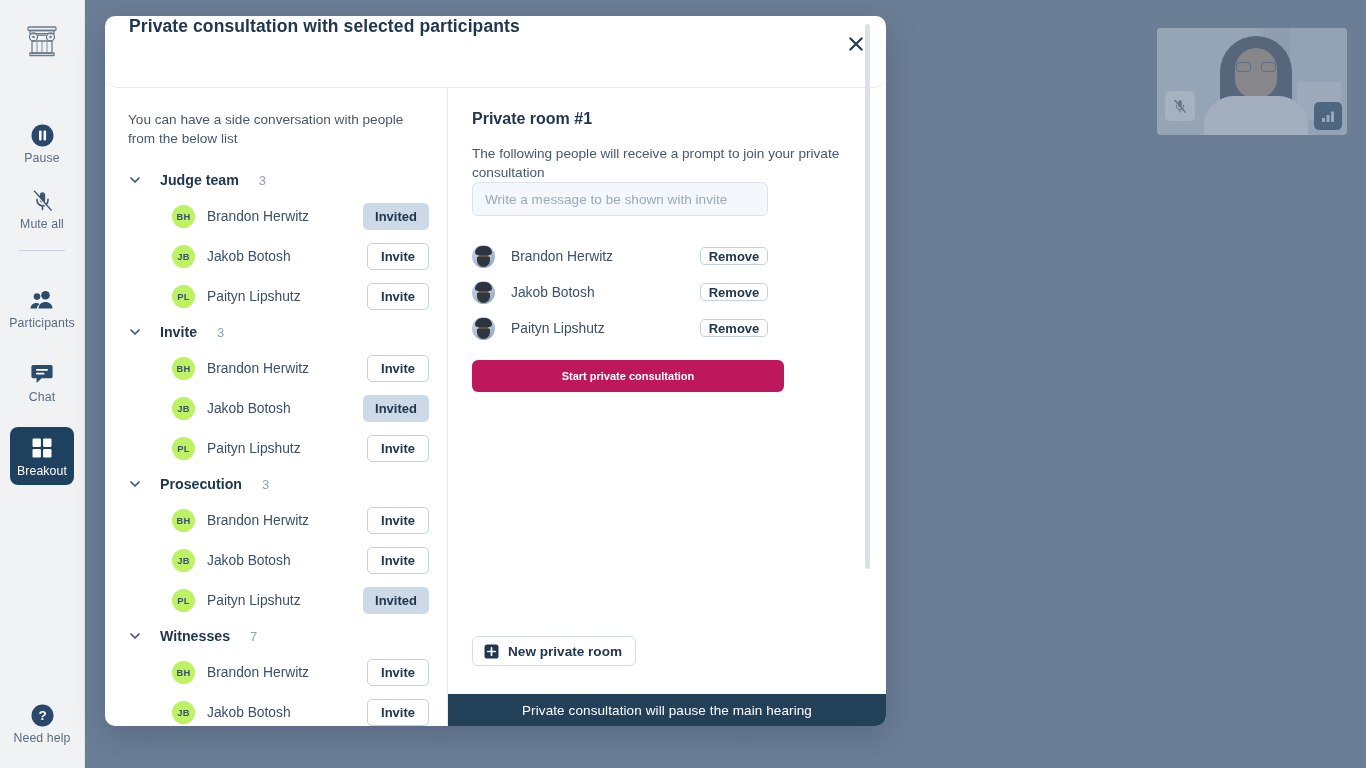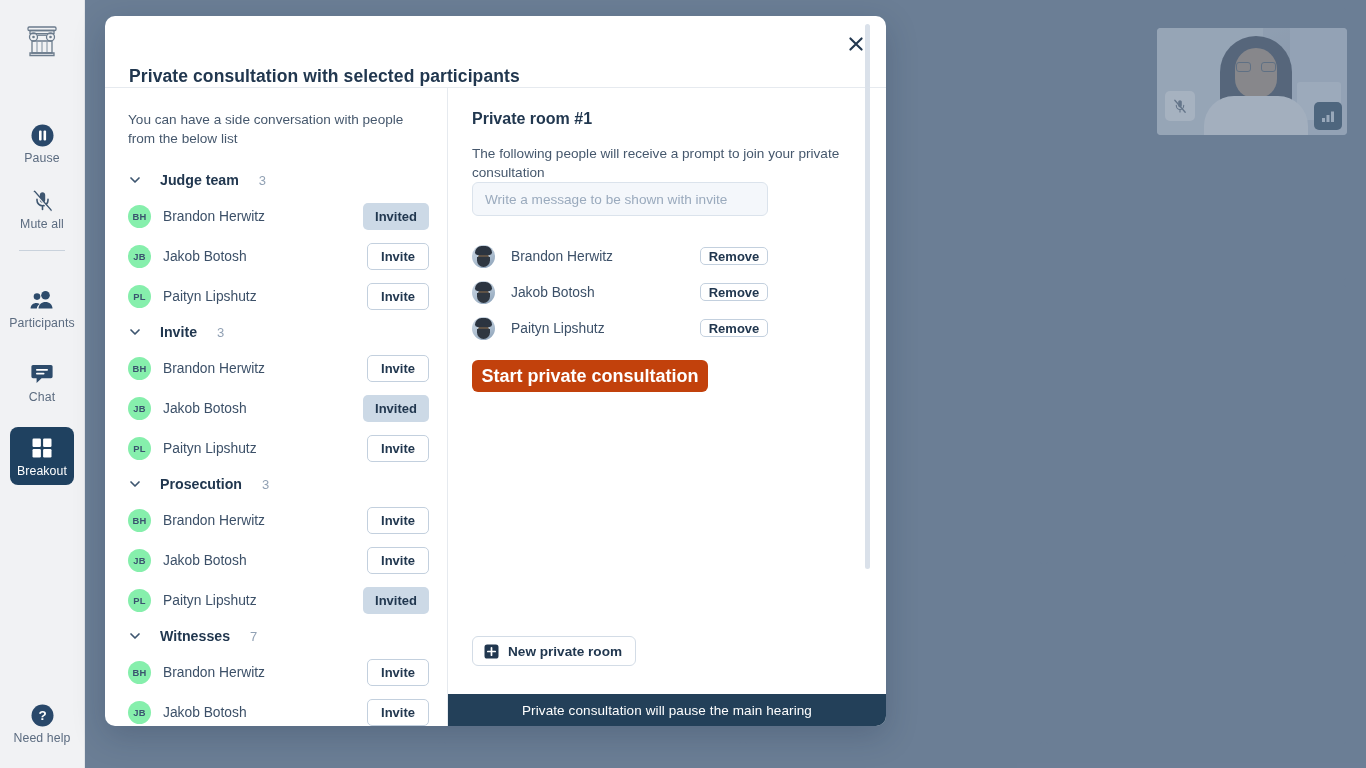--- a/index.html
+++ b/index.html
@@ -84,21 +84,21 @@
   #modal {
     position: absolute; left: 105px; top: 16px; width: 781px; height: 710px;
     background: #ffffff; border-radius: 10px;
     box-shadow: 0 10px 32px rgba(18,38,63,.22);
     z-index: 50; overflow: hidden;
     display: flex; flex-direction: column;
   }
   #modal-head {
     height: 72px; flex: 0 0 72px; position: relative;
     border-bottom: 1px solid #e6eaef;
-    display: flex; align-items: flex-end;
+    display: flex; align-items: flex-start; border-radius: 13px;
   }
   #modal-title {
     margin-left: 24px; font-size: 17.5px; font-weight: bold; color: #21374f; letter-spacing: .1px;
   }
   #modal-close {
     position: absolute; right: 13px; top: 11px; width: 34px; height: 34px;
     display:flex; align-items:center; justify-content:center; cursor:pointer;
   }
   #modal-body { flex: 1 1 auto; display: flex; min-height: 0; }
 
@@ -126,22 +126,22 @@
     padding: 6px 0 6px 0; height: 32px; cursor: pointer;
   }
   .group-head .chev { width: 14px; height: 14px; display:flex; align-items:center; justify-content:center; color:#3e5670; }
   .group-head .g-name { font-size: 14.2px; font-weight: bold; color: #21374f; }
   .group-head .g-count { font-size: 13px; color: #91a1b4; margin-left: 2px; }
   .person-row {
     display: flex; align-items: center; height: 40px; margin-bottom: 0;
   }
   .person-row .ini {
     width: 23px; height: 23px; border-radius: 50%; flex: 0 0 23px;
-    background: #86efac; color: #3a536f; font-size: 9.4px; font-weight: bold;
-    display:flex; align-items:center; justify-content:center; letter-spacing:.2px;
+    background: #bef264; color: #3a536f; font-size: 9.4px; font-weight: bold;
+    display:flex; align-items:center; justify-content:center; letter-spacing:.2px;margin-left:44px;
   }
   .person-row .pname {
     margin-left: 12px; font-size: 13.8px; color: #3c5068; flex: 1 1 auto; white-space: nowrap;
   }
   .btn-invite {
     width: 62px; height: 27px; border: 1px solid #c3d0de; border-radius: 5px;
     background: #fff; color: #21374f; font-size: 13px; font-weight: bold;
     display:flex; align-items:center; justify-content:center; cursor:pointer;
   }
   .btn-invited {
@@ -172,22 +172,22 @@
   .av .av-hat { position:absolute; left:3px; top:1px; width:17px; height:9px; background:#2b3440; border-radius:8px 8px 3px 3px; }
   .av .av-face { position:absolute; left:6px; top:7px; width:11px; height:12px; background:#5e5246; border-radius:50% 50% 45% 45%; }
   .av .av-beard { position:absolute; left:5px; top:12px; width:13px; height:10px; background:#2f3741; border-radius:0 0 7px 7px; }
   .invitee-row .iname { margin-left: 16px; font-size: 13.8px; color: #3c5068; flex: 1 1 auto; white-space: nowrap; }
   .btn-remove {
     width: 68px; height: 18px; border: 1px solid #c3d0de; border-radius: 5px;
     background: #fff; color: #21374f; font-size: 13px; font-weight: bold;
     display:flex; align-items:center; justify-content:center; cursor:pointer;
   }
   #start-btn {
-    margin-top: 14px; width: 236px; height: 32px; border: none; border-radius: 6px;
-    background: #c2410c; color: #ffffff; font-size: 18px; font-weight: bold;
+    margin-top: 14px; width: 312px; height: 32px; border: none; border-radius: 6px;
+    background: #be185d; color: #ffffff; font-size: 11px; font-weight: bold;
     cursor: pointer; font-family: "Liberation Sans", sans-serif;
   }
   #new-room-wrap { position: absolute; left: 24px; bottom: 60px; }
   #new-room-btn {
     height: 30px; border: 1px solid #d3dce6; border-radius: 6px; background:#fff;
     display:flex; align-items:center; gap: 9px; padding: 0 13px 0 11px;
     font-size: 13.6px; font-weight: bold; color: #21374f; cursor: pointer;
   }
   #footer-banner {
     position: absolute; left: 0; right: 0; bottom: 0; height: 32px;

